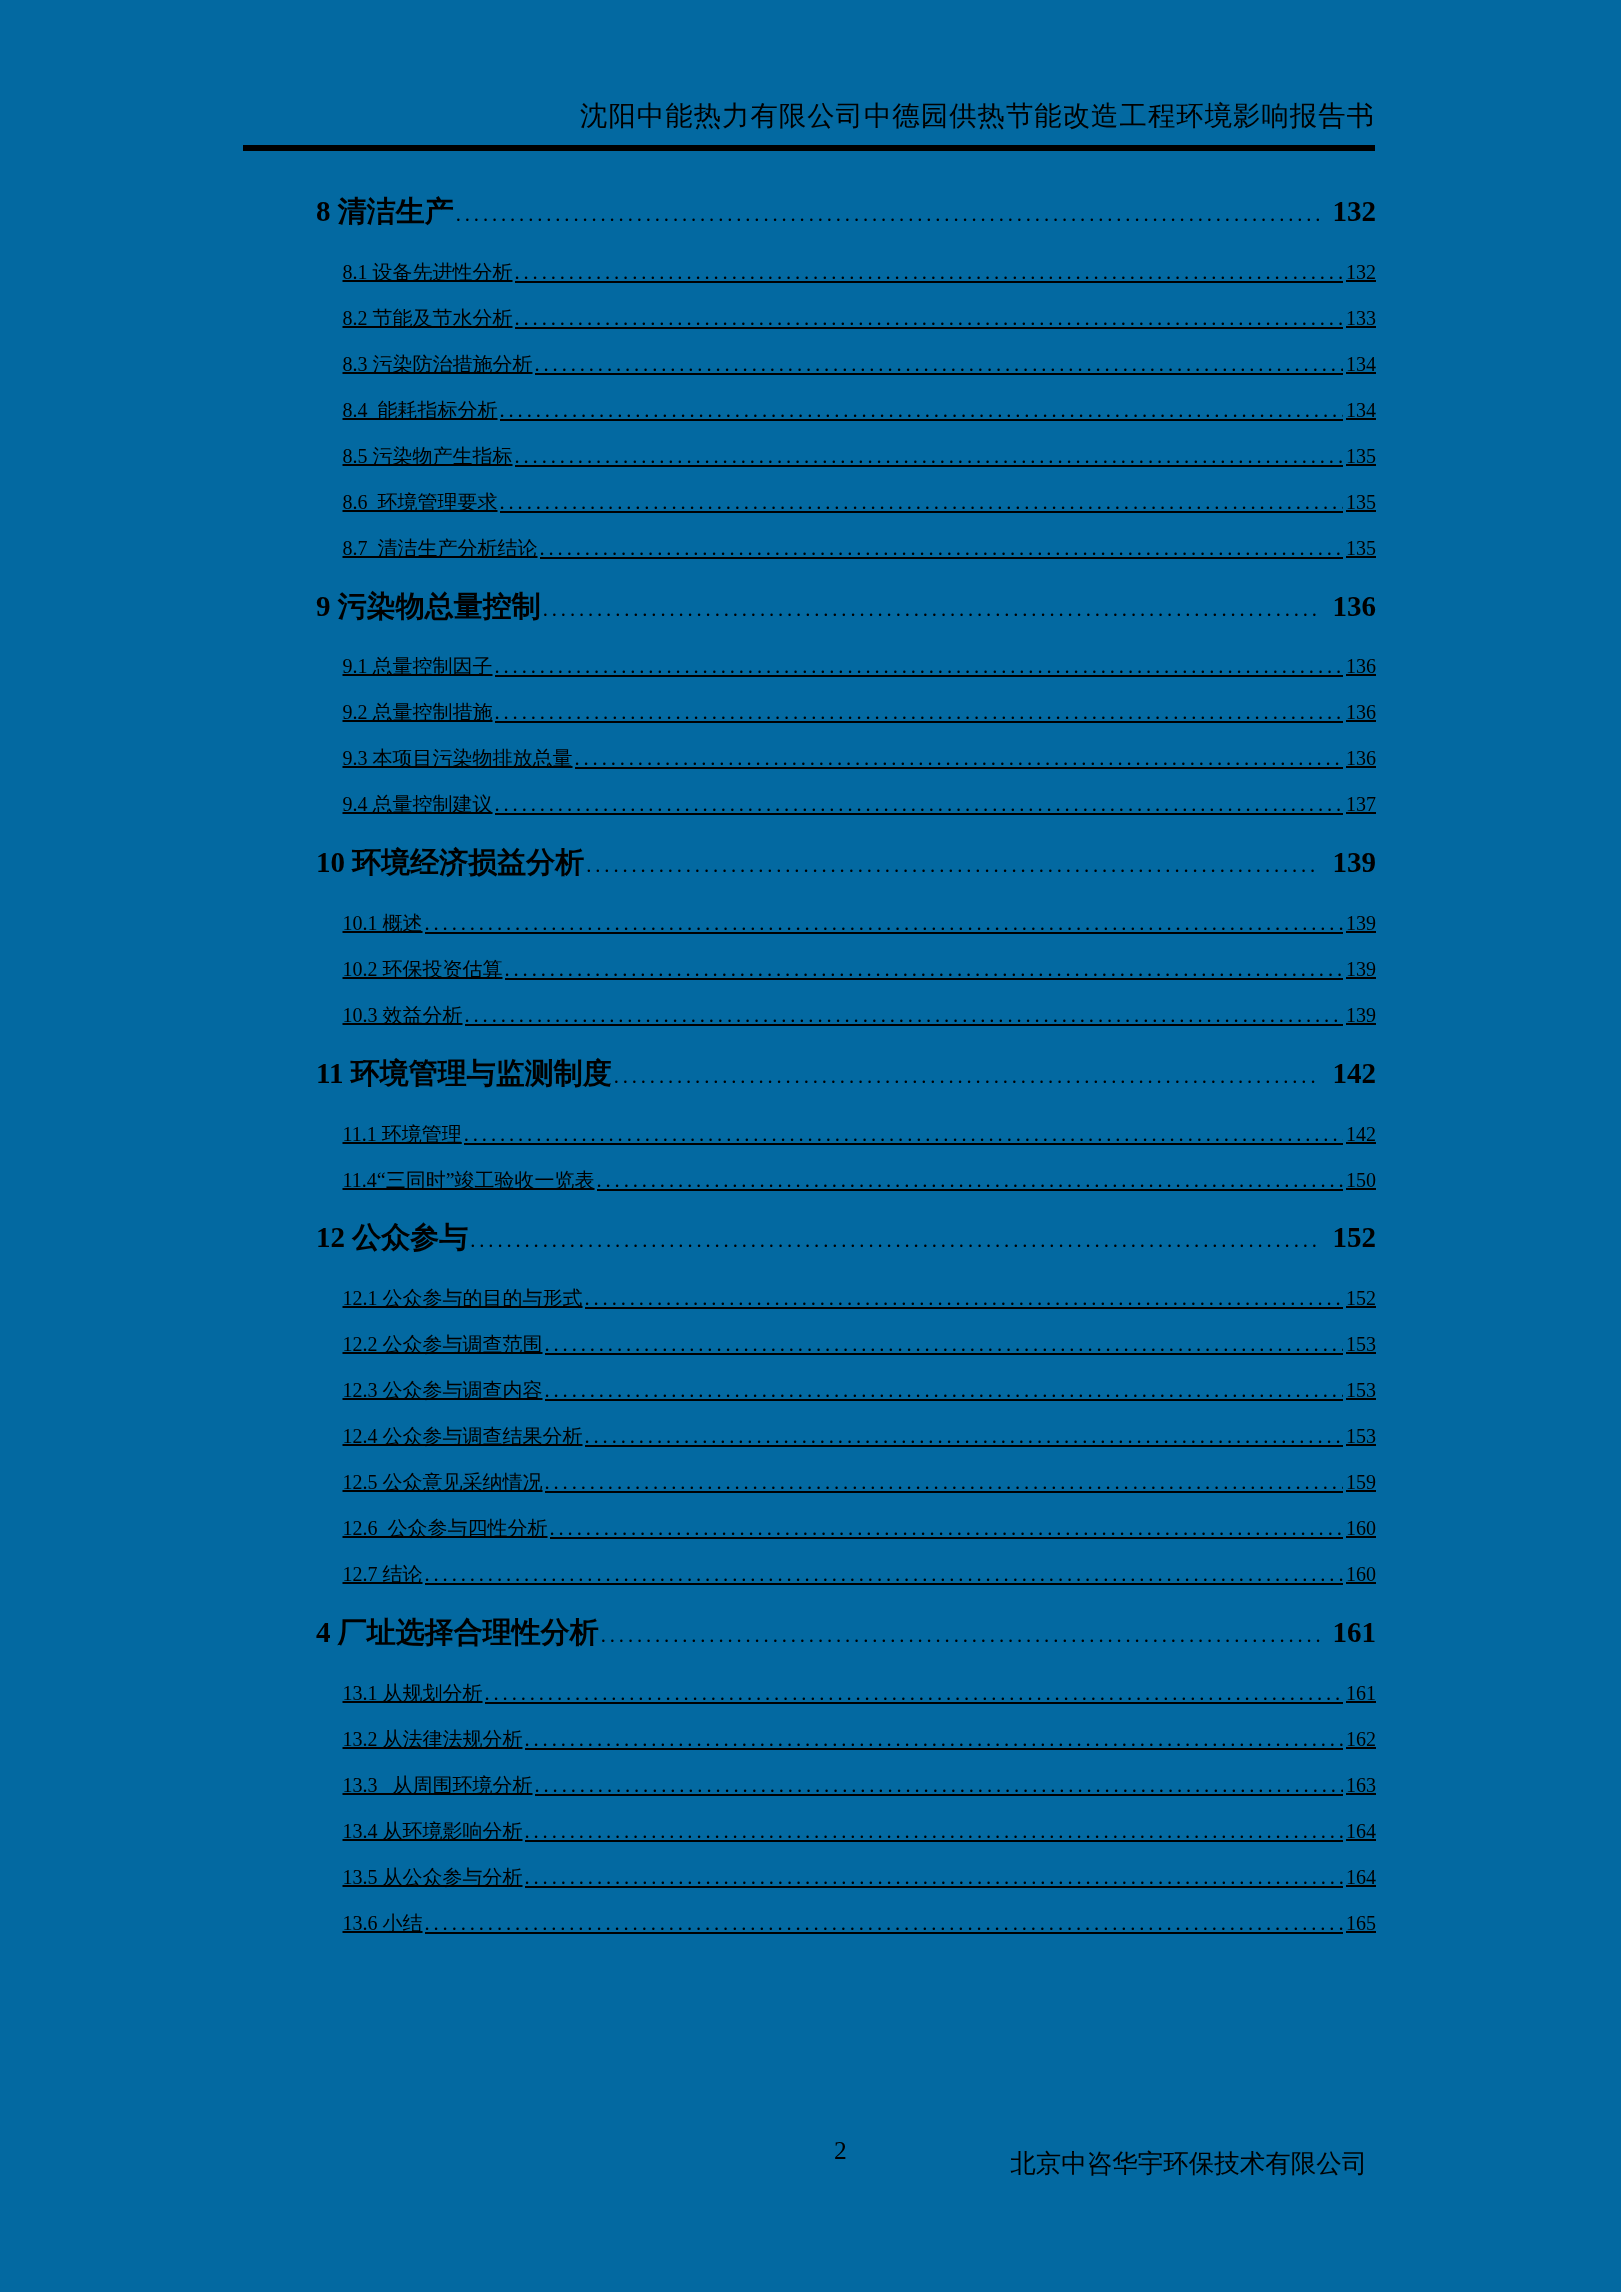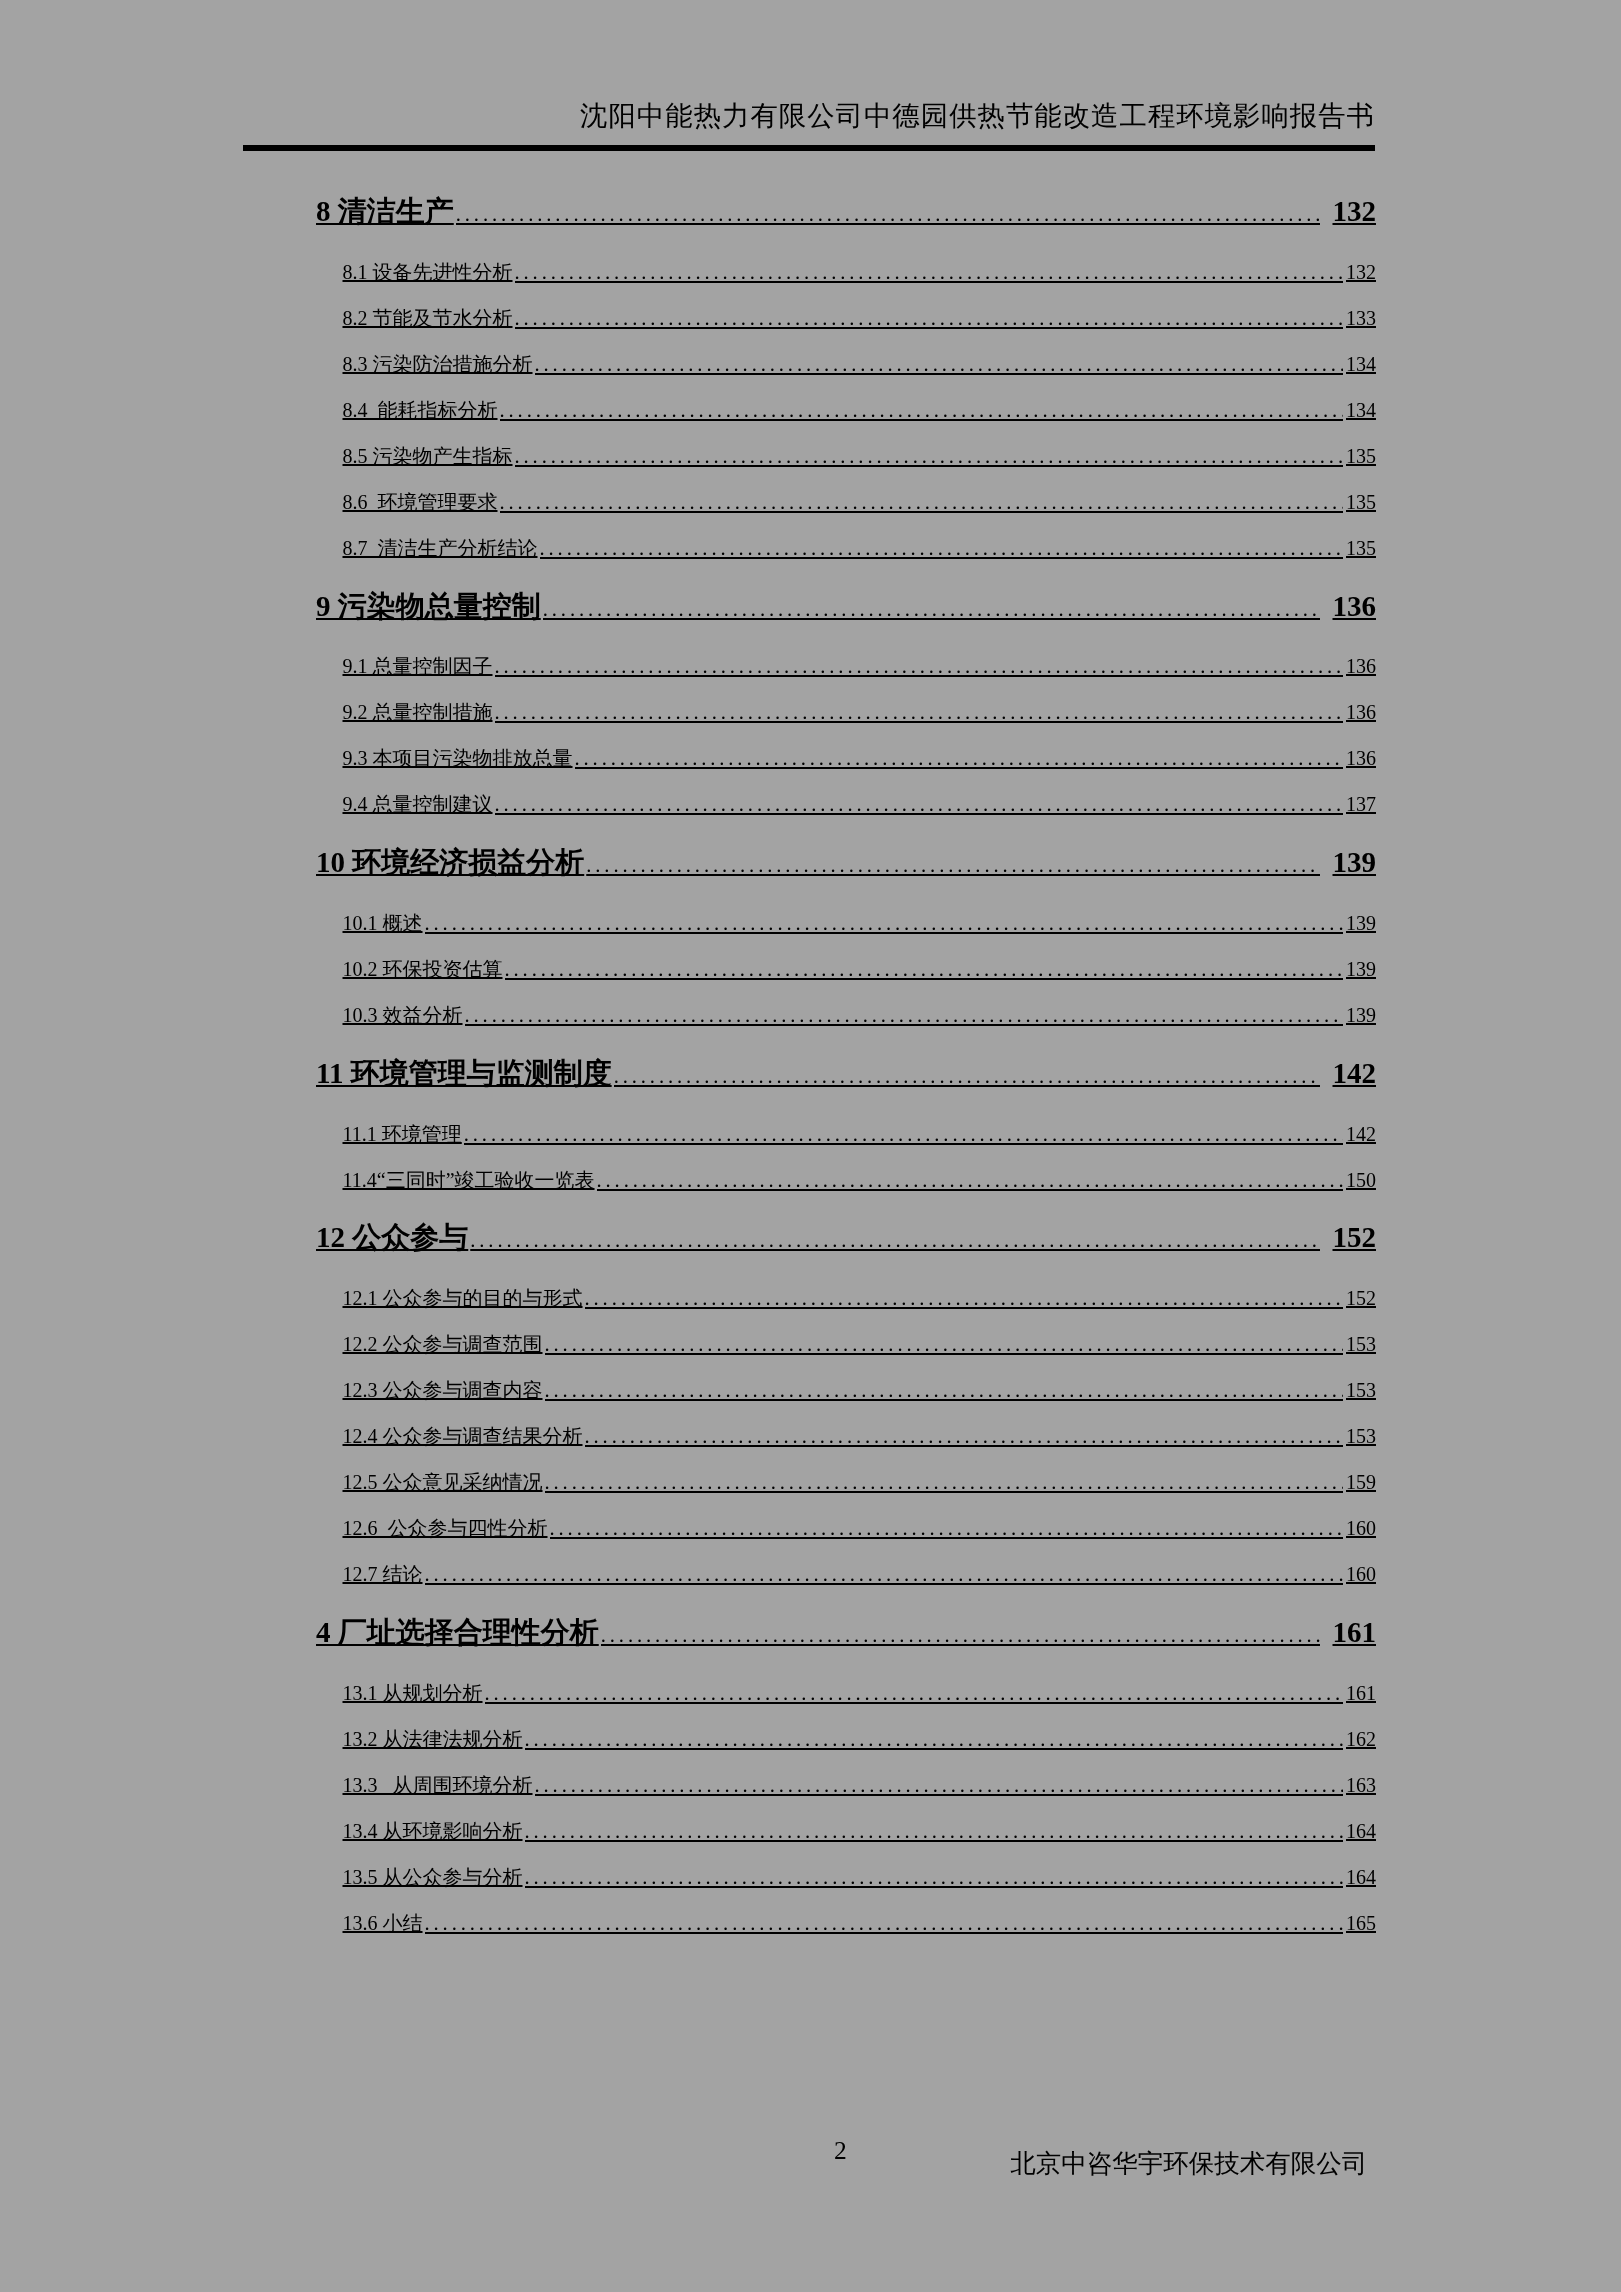--- a/index.html
+++ b/index.html
@@ -11,21 +11,21 @@
     width: 1621px;
     height: 2293px;
     position: relative;
     overflow: hidden;
     font-family: "Liberation Serif", "DejaVu Serif", serif;
     color: #000000;
   }
   .page {
     position: absolute;
     inset: 0;
-    background: #a3a3a3;
+    background: #0369a1;
   }
   
   .header {
     position: absolute;
     top: 100px;
     left: 243px;
     width: 1132px;
     text-align: right;
     font-size: 27.4px;
     line-height: 33px;
@@ -50,21 +50,20 @@
   .row {
     display: flex;
     align-items: baseline;
     line-height: 46px;
   }
   .row.l1 {
     font-size: 29px;
     font-weight: 700;
     margin-top: 11.8px;
     margin-bottom: 11.8px;
-    text-decoration: underline;
   }
   .row.l1:first-child {
     margin-top: 0;
   }
   .row.l2 {
     font-size: 20px;
     padding-left: 26.5px;
     text-decoration: underline;
   }
   .label {

